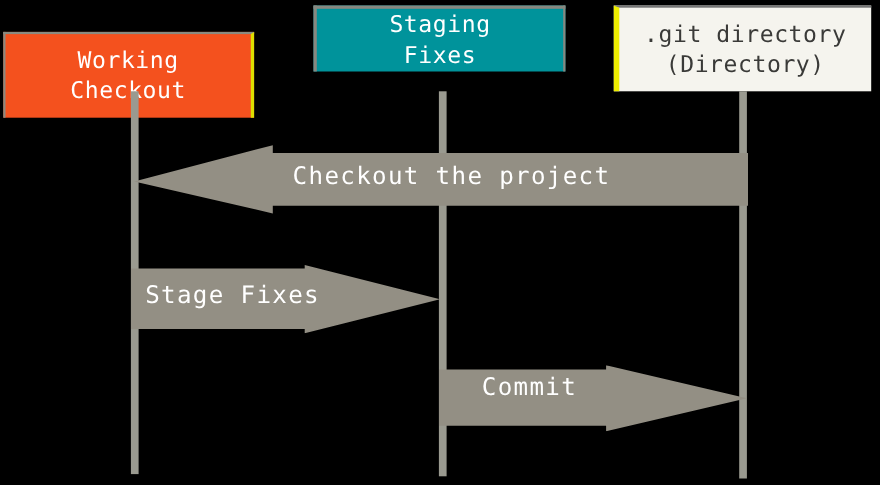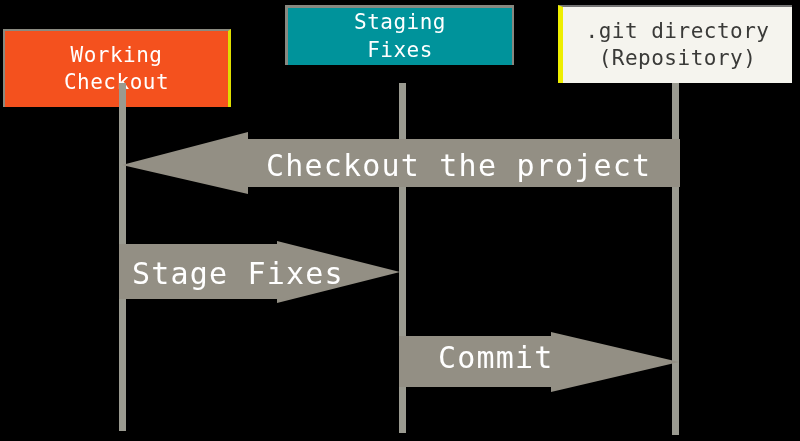--- a/index.html
+++ b/index.html
@@ -72,21 +72,21 @@
   #lifeline-git     { left: 672px; top: 83px; height: 352px; }
 
   
   .arrow-wrap {
     position: absolute;
   }
   .arrow-wrap svg { display: block; }
   .arrow-label {
     position: absolute;
     color: #FFFFFF;
-    font-size: 30px;
+    font-size: 22px;
     letter-spacing: 1.2px;
     white-space: nowrap;
     font-weight: 400;
   }
 
   #arrow-checkout-wrap { left: 122px; top: 128px; }
   #label-checkout      { left: 266px; top: 148px; }
 
   #arrow-stage-wrap { left: 119px; top: 241px; }
   #label-stage      { left: 132px; top: 256px; }
@@ -104,21 +104,21 @@
     <span class="box-line">Checkout</span>
   </div>
 
   <div class="area-box" id="box-staging">
     <span class="box-line">Staging</span>
     <span class="box-line">Fixes</span>
   </div>
 
   <div class="area-box" id="box-git">
     <span class="box-line">.git directory</span>
-    <span class="box-line">(Repository)</span>
+    <span class="box-line">(Directory)</span>
   </div>
 
   <div class="lifeline" id="lifeline-working"></div>
   <div class="lifeline" id="lifeline-staging"></div>
   <div class="lifeline" id="lifeline-git"></div>
 
   <div class="arrow-wrap" id="arrow-checkout-wrap">
     <svg width="558" height="76" viewBox="0 0 558 76">
       <polygon points="0,37 126,4 126,11 558,11 558,59 126,59 126,66" fill="#938F84"></polygon>
     </svg>

